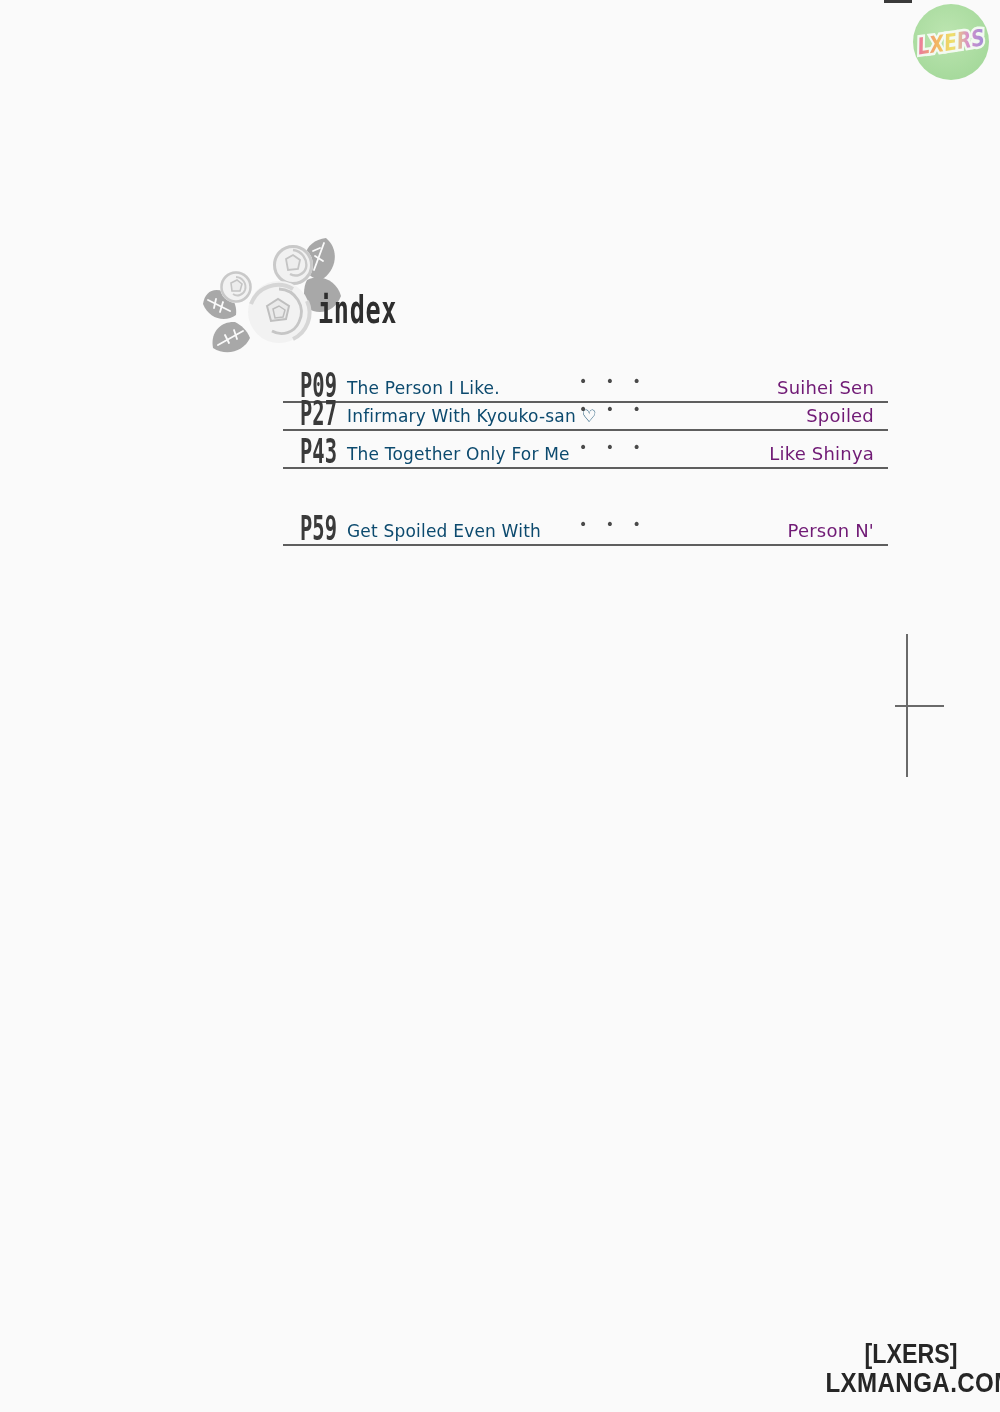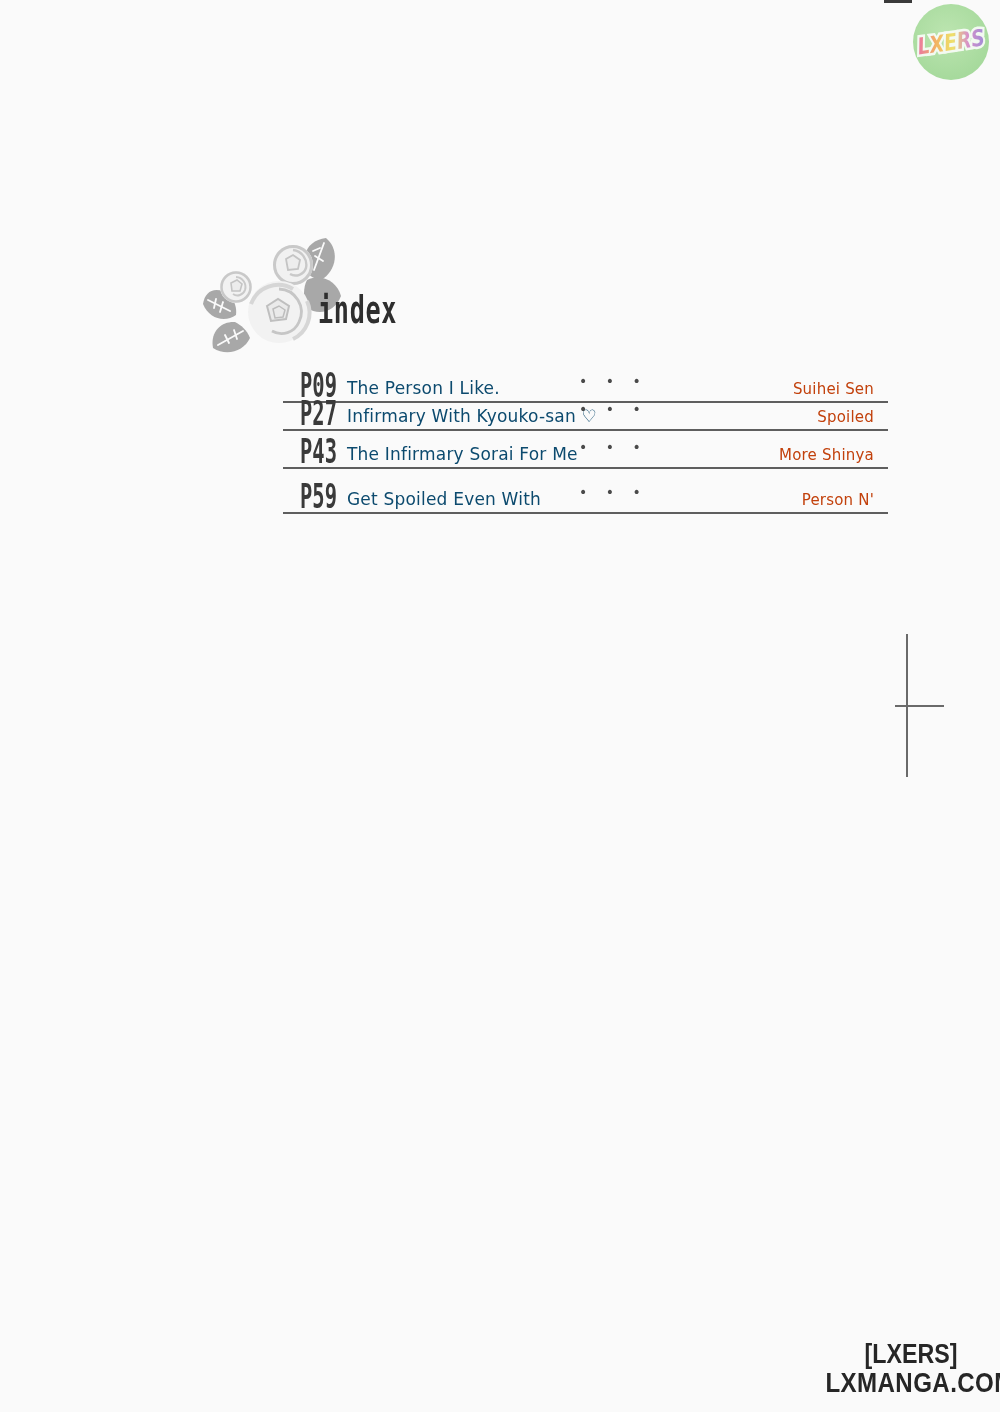--- a/index.html
+++ b/index.html
@@ -58,42 +58,42 @@
     color:#2e2e2e; letter-spacing:1px;
     transform:scaleX(0.68); transform-origin:left top;
     white-space:nowrap;
   }
   .toc-row {
     position:absolute; left:283px; width:605px; height:34px;
     border-bottom:2px solid #5e5e5e;
     display:flex; align-items:flex-end;
   }
   .toc-row.r0 { top:342px;margin-top:27px; } .toc-row.r1 { top:397px; }
-  .toc-row.r2 { top:435px; } .toc-row.r3 { top:480px; }
+  .toc-row.r2 { top:435px; } .toc-row.r3 { top:512px; }
   .pnum {
     width:47px; margin-left:17px; margin-bottom:-1px;
     font-family:"DejaVu Sans Mono", monospace;
     font-weight:bold; font-size:33px; line-height:1;
     color:#3a3a3a;
     transform:scaleX(0.62); transform-origin:left bottom;
     white-space:nowrap; overflow:visible;
   }
   .entry-title {
     margin-bottom:4px;
     font-size:17px; line-height:1; color:#0c4a6e;
     letter-spacing:0.2px; white-space:nowrap;
   }
   .entry-dots {
     position:absolute; left:296px; bottom:13px; width:46px;
     text-align:center; font-size:14px; line-height:1;
     letter-spacing:7px; color:#4a4a4a; white-space:nowrap;
   }
   .entry-author {
     margin-left:auto; margin-right:14px; margin-bottom:4px;
-    font-size:15px; line-height:1; color:#c2410c;
+    font-size:18px; line-height:1; color:#701a75;
     letter-spacing:0.2px; white-space:nowrap;
   }
 
   
   .reg-v { position:absolute; left:906px; top:634px; width:2px; height:143px; background:#6a6a6a; }
   .reg-h { position:absolute; left:895px; top:705px; width:49px; height:2px; background:#6a6a6a; }
 
   
   .footer {
     position:absolute; left:810px; top:1340px; width:202px;
@@ -168,23 +168,23 @@
   <span class="entry-author">Suihei Sen</span>
 </div>
 <div class="toc-row r1">
   <span class="pnum">P27</span>
   <span class="entry-title">Infirmary With Kyouko-san ♡</span>
   <span class="entry-dots">• • •</span>
   <span class="entry-author">Spoiled</span>
 </div>
 <div class="toc-row r2">
   <span class="pnum">P43</span>
-  <span class="entry-title">The Infirmary Sorai For Me</span>
+  <span class="entry-title">The Together Only For Me</span>
   <span class="entry-dots">• • •</span>
-  <span class="entry-author">More Shinya</span>
+  <span class="entry-author">Like Shinya</span>
 </div>
 <div class="toc-row r3">
   <span class="pnum">P59</span>
   <span class="entry-title">Get Spoiled Even With</span>
   <span class="entry-dots">• • •</span>
   <span class="entry-author">Person N'</span>
 </div>
 
 <div class="reg-v"></div>
 <div class="reg-h"></div>

